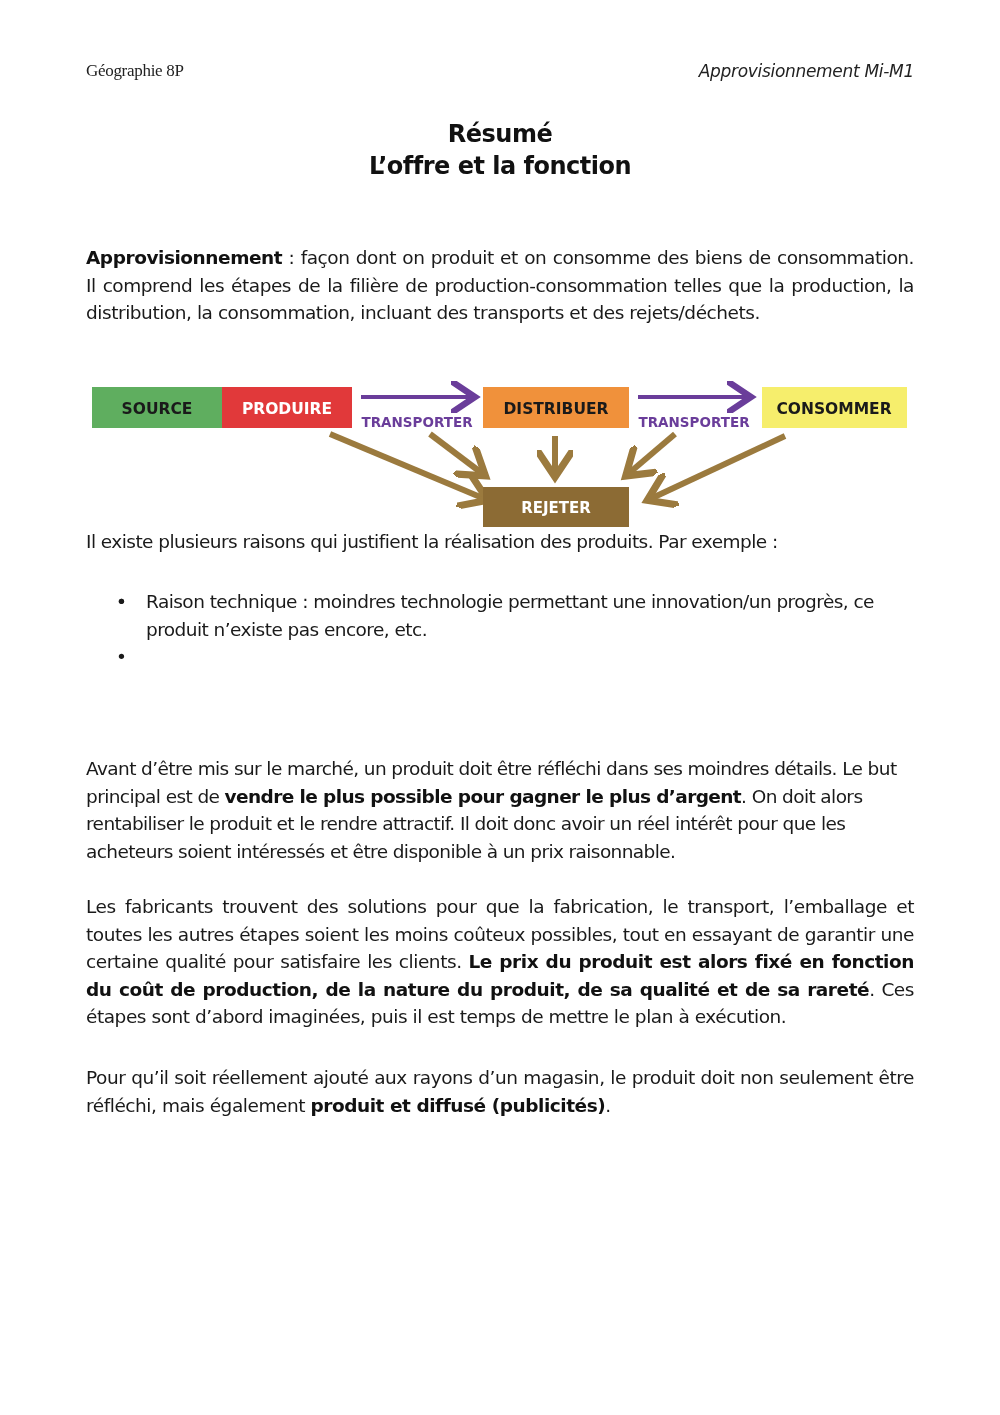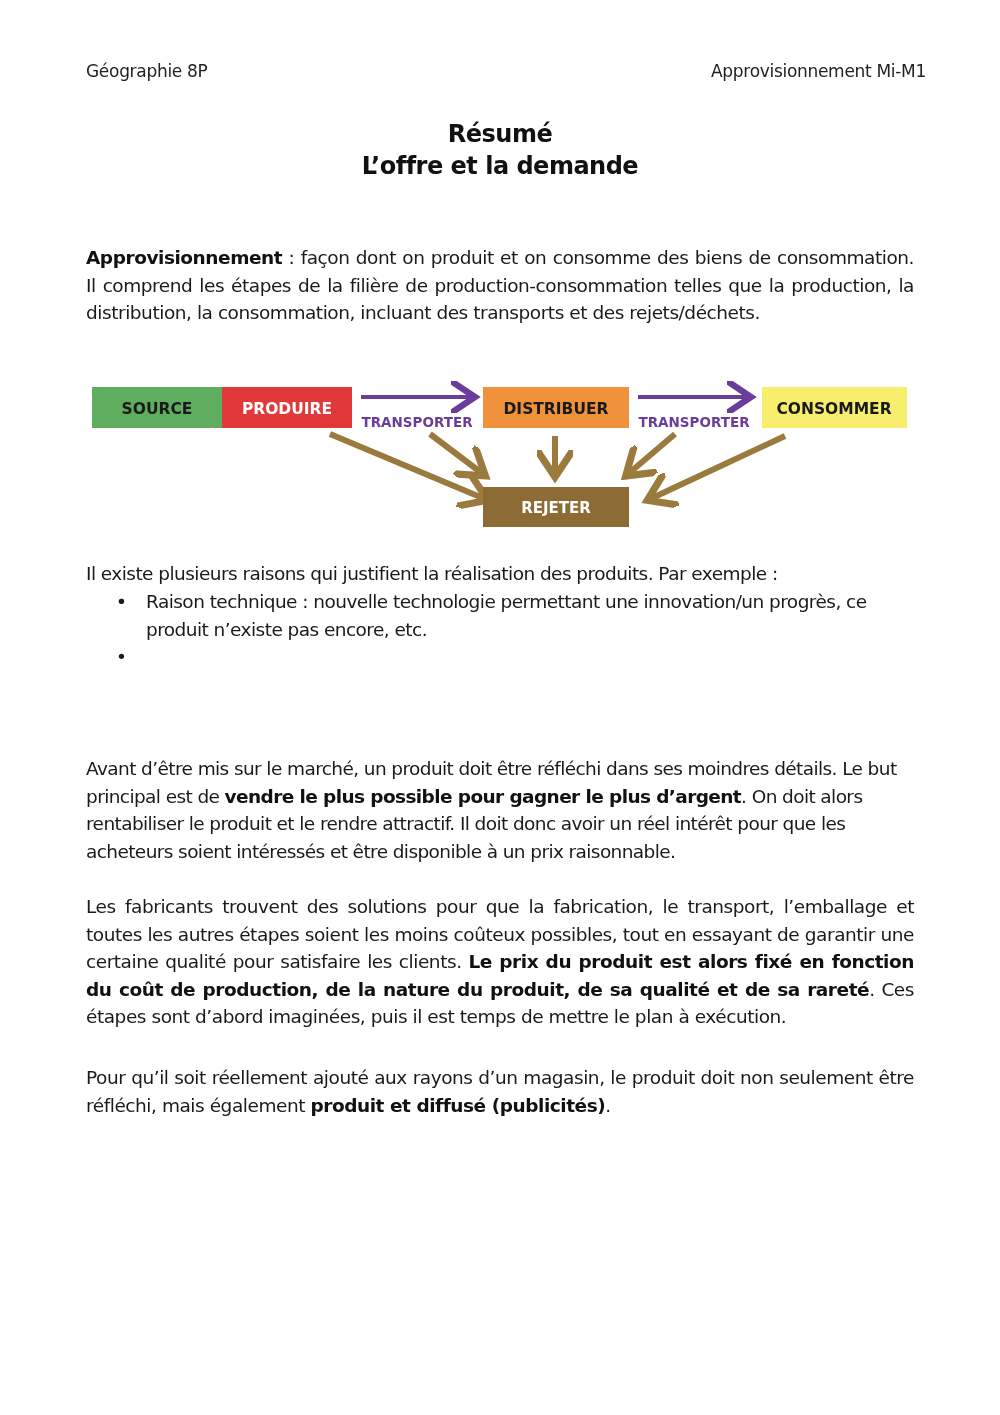--- a/index.html
+++ b/index.html
@@ -1,39 +1,39 @@
 <!DOCTYPE html>
 <html><head>
   <meta charset="utf-8">
   <style>
     html, body { margin: 0; padding: 0; background: #ffffff; }
     body { width: 1000px; height: 1415px; position: relative; overflow: hidden;
       font-family: "DejaVu Sans", sans-serif; color: #1a1a1a; }
     .hdr { position: absolute; top: 61px; font-size: 17px; letter-spacing: -0.3px; color: #222; }
-    .hdr.left { left: 86px; }
-    .hdr.right { right: 74px; }
+    .hdr.left { left: 86px; font-family: Liberation Serif, serif; }
+    .hdr.right { right: 86px; font-style: italic; }
     .title { position: absolute; left: 0; width: 1000px; text-align: center; font-weight: bold; font-size: 24px; letter-spacing: -0.5px; color: #111; }
     .t1 { top: 120px; text-align: center; }
     .t2 { top: 152px; }
     .para { position: absolute; left: 86px; width: 828px; font-size: 18.5px; line-height: 27.5px; letter-spacing: -0.45px; color: #1a1a1a; }
     .justify { text-align: justify; }
     .para b { font-weight: bold; color: #111; margin-top: 24px; }
     ul.reasons { position: absolute; left: 86px; width: 840px; top: 588px; margin: 0; padding: 0; list-style: none; font-size: 18.5px; line-height: 27.5px; letter-spacing: -0.55px; }
     ul.reasons li { position: relative; padding-left: 60px; }
     ul.reasons li .bullet { position: absolute; left: 30px; top: 0; }
     svg.diagram { position: absolute; left: 85px; top: 378px; }
   </style>
 </head>
 <body>
 
 <div class="hdr left">Géographie 8P</div>
 <div class="hdr right">Approvisionnement Mi-M1</div>
 
 <div class="title t1">Résumé</div>
-<div class="title t2">L’offre et la demande</div>
+<div class="title t2">L’offre et la fonction</div>
 
 <div class="para justify" style="top:244px;"><b>Approvisionnement</b><span> : </span><span>façon dont on produit et on consomme des biens de consommation. Il comprend les étapes de la filière de production-consommation telles que la production, la distribution, la consommation, incluant des transports et des rejets/déchets.</span></div>
 
 <svg class="diagram" width="830" height="160" viewBox="0 0 830 160" xmlns="http://www.w3.org/2000/svg">
   <defs>
     <marker id="headPurple" markerWidth="8" markerHeight="8" refX="5" refY="4" orient="auto" markerUnits="strokeWidth">
       <path d="M0,0 L6,4 L0,8" fill="none" stroke-width="1.6" class="ph" stroke="#6a3d9a"></path>
     </marker>
     <marker id="headBrown" markerWidth="6" markerHeight="6" refX="4" refY="3" orient="auto" markerUnits="strokeWidth">
       <path d="M0,0 L4.5,3 L0,6" fill="none" stroke-width="1.2" class="bh" stroke="#9b7a3e"></path>
@@ -76,24 +76,24 @@
     <rect x="677" y="9" width="145" height="41" class="bx-consommer" fill="#f6ee6c"></rect>
     <text x="749" y="36" text-anchor="middle" font-family="DejaVu Sans, sans-serif" font-weight="bold" font-size="15.5" class="tx-consommer" fill="#1a1a1a">CONSOMMER</text>
   </g>
 
   <g>
     <rect x="398" y="109" width="146" height="40" class="bx-rejeter" fill="#8c6b34"></rect>
     <text x="471" y="135" text-anchor="middle" font-family="DejaVu Sans, sans-serif" font-weight="bold" font-size="15" class="tx-rejeter" fill="#ffffff">REJETER</text>
   </g>
 </svg>
 
-<div class="para" style="top:560px; letter-spacing:-0.55px;">Il existe plusieurs raisons qui justifient la réalisation des produits. Par exemple :</div>
+<div class="para" style="top:528px; letter-spacing:-0.55px;">Il existe plusieurs raisons qui justifient la réalisation des produits. Par exemple :</div>
 <ul class="reasons">
   <li><span class="bullet">•</span></li>
-  <li><span class="bullet">•</span><span>Raison technique : nouvelle technologie permettant une innovation/un progrès, ce produit n’existe pas encore, etc.</span></li>
+  <li><span class="bullet">•</span><span>Raison technique : moindres technologie permettant une innovation/un progrès, ce produit n’existe pas encore, etc.</span></li>
   <li><span class="bullet">•</span></li>
 </ul>
 
 <div class="para" style="top:755px; letter-spacing:-0.6px;"><span>Avant d’être mis sur le marché, un produit doit être réfléchi dans ses moindres détails. Le but principal est de </span><b>vendre le plus possible pour gagner le plus d’argent</b><span>. On doit alors rentabiliser le produit et le rendre attractif. Il doit donc avoir un réel intérêt pour que les acheteurs soient intéressés et être disponible à un prix raisonnable.</span></div>
 
 <div class="para justify" style="top:893px;"><span>Les fabricants trouvent des solutions pour que la fabrication, le transport, l’emballage et toutes les autres étapes soient les moins coûteux possibles, tout en essayant de garantir une certaine qualité pour satisfaire les clients. </span><b>Le prix du produit est alors fixé en fonction du coût de production, de la nature du produit, de sa qualité et de sa rareté</b><span>. Ces étapes sont d’abord imaginées, puis il est temps de mettre le plan à exécution.</span></div>
 
 <div class="para justify" style="top:1064px;"><span>Pour qu’il soit réellement ajouté aux rayons d’un magasin, le produit doit non seulement être réfléchi, mais également </span><b>produit et diffusé (publicités)</b><span>.</span></div>
 
 </body></html>

